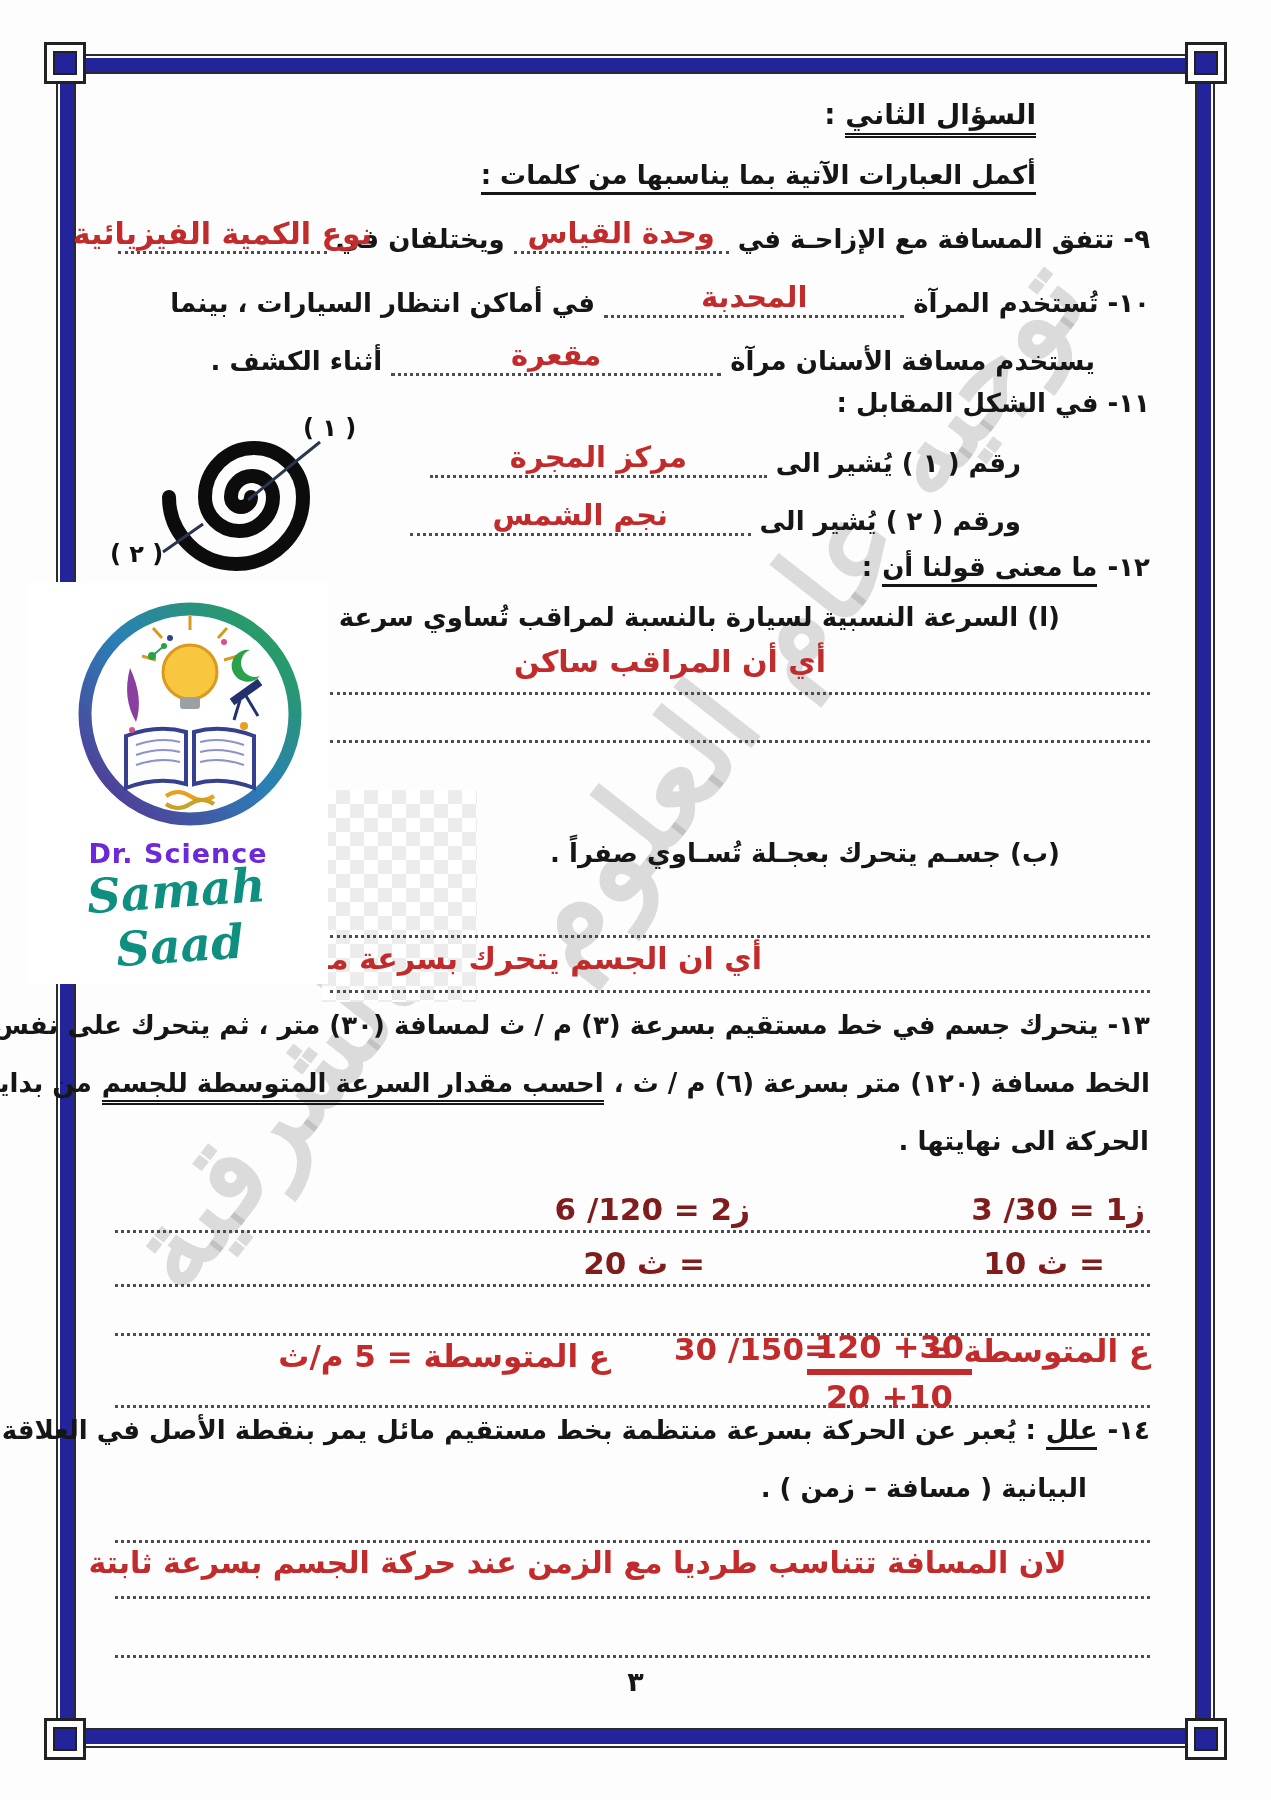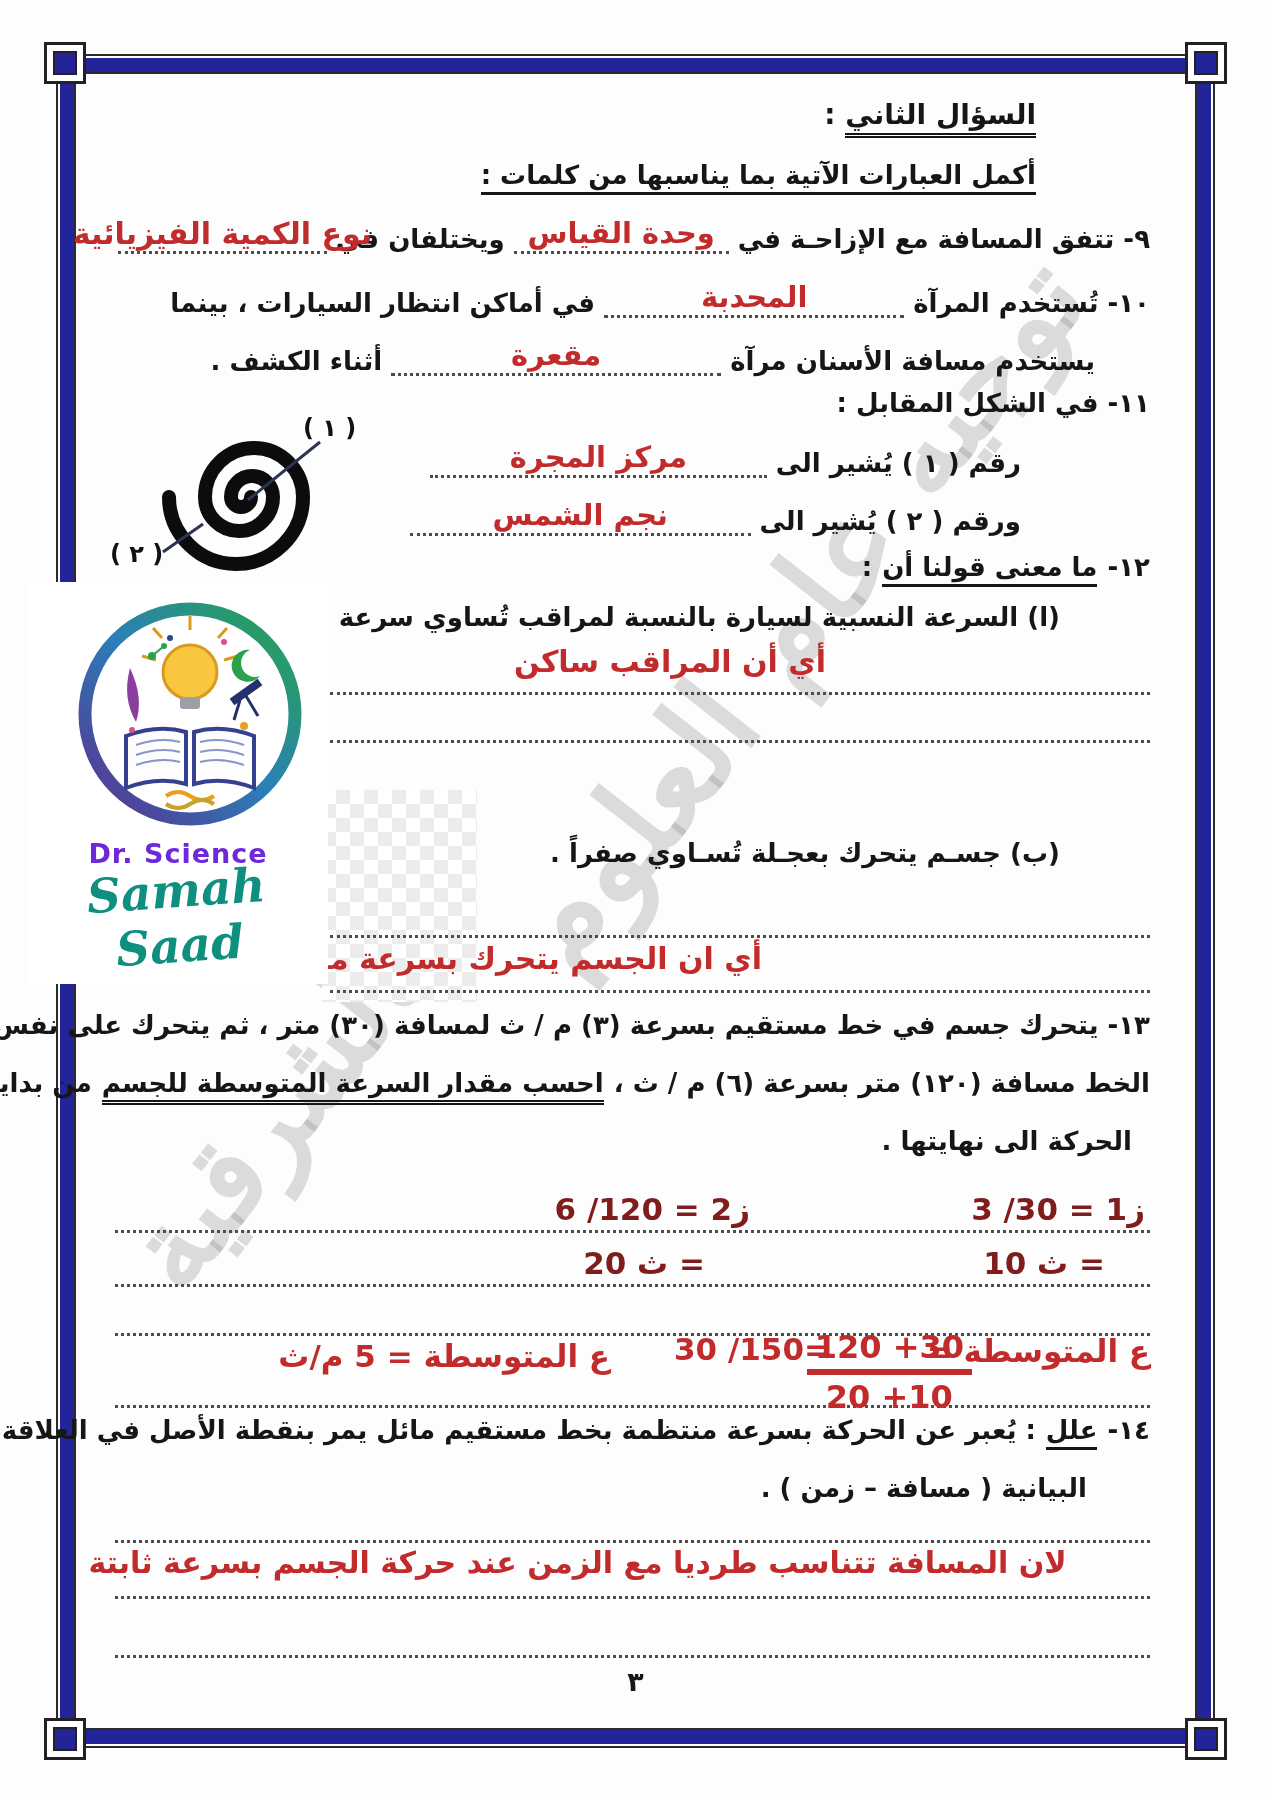--- a/index.html
+++ b/index.html
@@ -203,21 +203,21 @@
   <div class="logo-title">Dr. Science</div>
   <div class="logo-name">Samah Saad</div>
 </div>
 
 <div class="t" style="top:1010px;right:121px;">١٣- يتحرك جسم في خط مستقيم بسرعة (٣) م / ث لمسافة (٣٠) متر ، ثم يتحرك على نفس</div>
 <div class="t" style="top:1068px;right:121px;display:flex;gap:10px;">
   <span>الخط مسافة (١٢٠) متر بسرعة (٦) م / ث ،</span>
   <span class="u2">احسب مقدار السرعة المتوسطة للجسم</span>
   <span>من بداية</span>
 </div>
-<div class="t" style="top:1126px;right:139px;">الحركة الى نهايتها .</div>
+<div class="t" style="top:1126px;right:122px;">الحركة الى نهايتها .</div>
 
 <div class="calcrow" style="top:1180px;left:115px;right:121px;height:50px;">
   <span class="calc" dir="ltr" style="right:5px;">3 /30 = 1ز</span>
   <span class="calc" dir="ltr" style="right:400px;">6 /120 = 2ز</span>
 </div>
 
 <div class="calcrow" style="top:1236px;left:115px;right:121px;height:48px;">
   <span class="calc" dir="ltr" style="right:45px;">ث 10 =</span>
   <span class="calc" dir="ltr" style="right:445px;">ث 20 =</span>
 </div>

